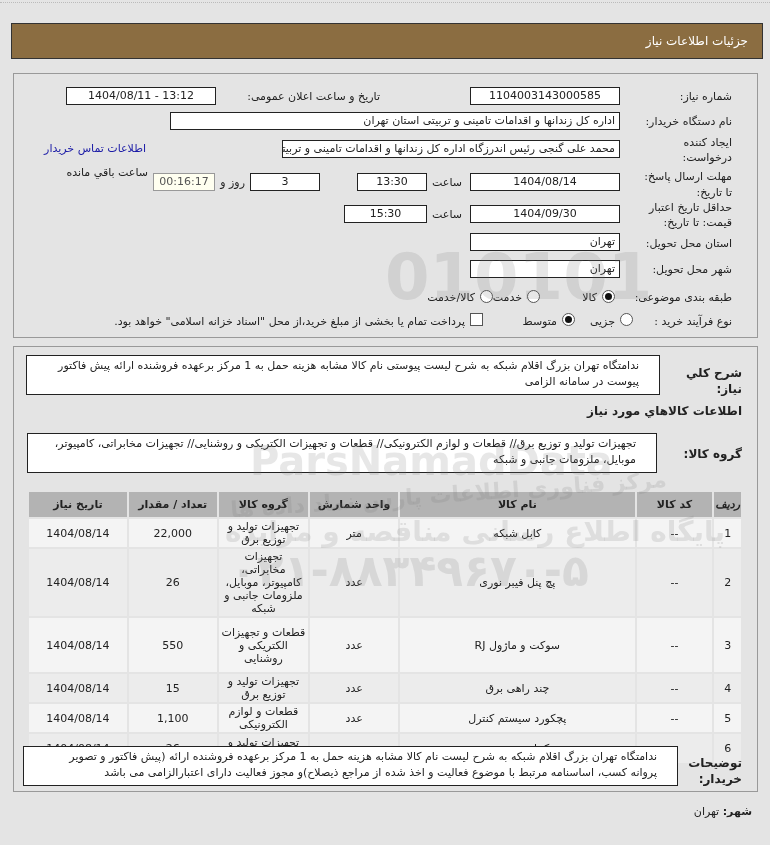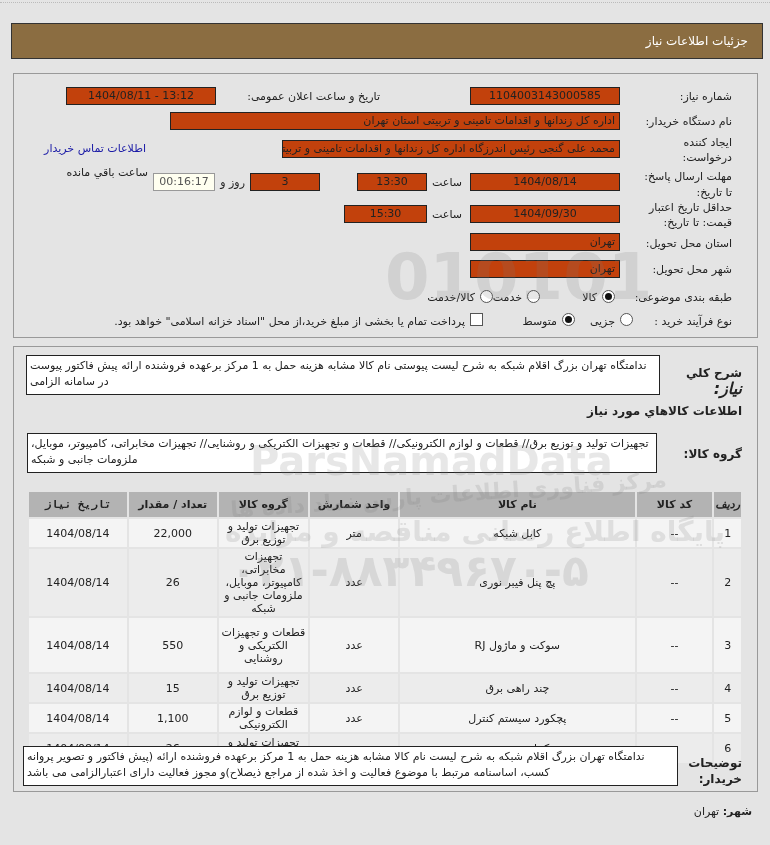--- a/index.html
+++ b/index.html
@@ -20,39 +20,39 @@
     display: flex; align-items: center; padding-right: 14px;
   }
   .panel {
     position: absolute; left: 13px; width: 745px;
     border: 1px solid #999; background: #e4e4e4;
   }
   .p1 { top: 73px; height: 265px; }
   .p2 { top: 346px; height: 446px; }
   .lbl { position:absolute; font-size: 11px; color:#222; line-height: 14px; white-space: nowrap; }
   .box {
-    position:absolute; background:#c2410c; border:1px solid #222;
+    position:absolute; background:#ffffff; border:1px solid #222;
     font-size: 11px; line-height: 16px; height: 18px; padding: 0 4px;
     white-space: nowrap; overflow: hidden; text-align:center; direction: ltr;
   }
   .box.rtl { direction: rtl; text-align: right; }
   .box.timer { background:#fffff0; border-color:#999; color:#555; }
   .link { position:absolute; color:#1a1aa6; font-size:11px; white-space:nowrap; cursor:pointer; }
   .radio {
     position:absolute; width: 13px; height: 13px; border-radius:50%;
     border:1px solid #555; background:#fff;
   }
   .radio.on::after {
     content:""; position:absolute; left:2px; top:2px; width:7px; height:7px; border-radius:50%; background:#111;
   }
   .check { position:absolute; width: 13px; height: 13px; border:1px solid #555; background:#fff; }
   .bold { font-weight: bold; }
   .textarea {
     position:absolute; background:#fff; border:1px solid #222;
-    font-size: 11px; line-height: 16px; padding: 2px 3px; text-align: left;
+    font-size: 11px; line-height: 16px; padding: 2px 20px; text-align: right;
   }
   table.items {
     position:absolute; border-collapse: collapse; font-size: 11px;
     left: 27px; top: 492px; width: 714px;
   }
   table.items th {
     background: #b3b3b3; color:#222; font-weight: bold; height: 26px;
     border-left: 2px solid #e4e4e4; text-align: center; font-size: 11px;
   }
   table.items td {
@@ -123,38 +123,38 @@
 <span class="radio" style="right:137px; top:313px;"></span>
 <span class="lbl" style="right:155px; top:315px;">جزیی</span>
 <span class="radio on" style="right:195px; top:313px;"></span>
 <span class="lbl" style="right:213px; top:315px;">متوسط</span>
 <span class="check" style="right:287px; top:313px;"></span>
 <span class="lbl" style="right:305px; top:315px;">پرداخت تمام یا بخشی از مبلغ خرید،از محل "اسناد خزانه اسلامی" خواهد بود.</span>
 
 <div class="panel p2"></div>
 
 <span class="lbl bold" style="right:28px; top:366px; font-size:12px;">شرح کلي</span>
-<span class="lbl bold" style="right:28px; top:382px; font-size:16px;font-style:italic;">نیاز:</span>
+<span class="lbl bold" style="right:28px; top:382px; font-size:12px;">نیاز:</span>
 <div class="textarea" style="right:110px; top:355px; width:634px; height:40px;">ندامتگاه تهران بزرگ اقلام شبکه به شرح لیست پیوستی نام کالا مشابه هزینه حمل به 1 مرکز برعهده فروشنده ارائه پیش فاکتور پیوست در سامانه الزامی</div>
 
 <span class="lbl bold" style="right:28px; top:404px; font-size:12px;">اطلاعات کالاهاي مورد نیاز</span>
 
 <span class="lbl bold" style="right:28px; top:447px; font-size:12px;">گروه کالا:</span>
 <div class="textarea" style="right:113px; top:433px; width:630px; height:40px;">تجهیزات تولید و توزیع برق// قطعات و لوازم الکترونیکی// قطعات و تجهیزات الکتریکی و روشنایی// تجهیزات مخابراتی، کامپیوتر، موبایل، ملزومات جانبی و شبکه</div>
 
 <table class="items">
   <thead>
     <tr>
       <th style="width:26px;font-style:italic;">ردیف</th>
       <th style="width:78px;">کد کالا</th>
       <th style="width:238px;">نام کالا</th>
       <th style="width:90px;">واحد شمارش</th>
       <th style="width:92px;">گروه کالا</th>
       <th style="width:90px;">تعداد / مقدار</th>
-      <th style="width:100px;font-family:Liberation Mono, monospace;">تاریخ نیاز</th>
+      <th style="width:100px;">تاریخ نیاز</th>
     </tr>
   </thead>
   <tbody id="table-body">
       <tr>
         <td style="height: 30px;">1</td>
         <td style="height: 30px;">--</td>
         <td style="height: 30px;">کابل شبکه</td>
         <td style="height: 30px;">متر</td>
         <td style="height: 30px;">تجهیزات تولید و توزیع برق</td>
         <td style="height: 30px;">22,000</td>

